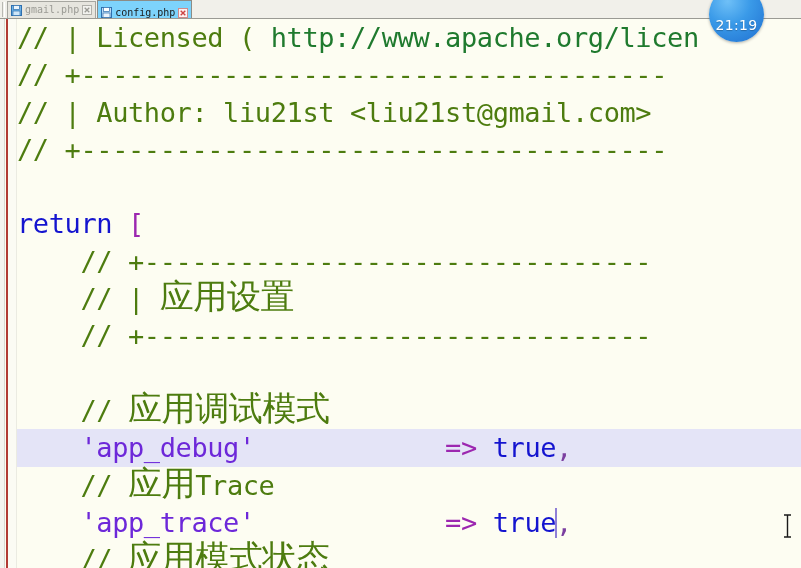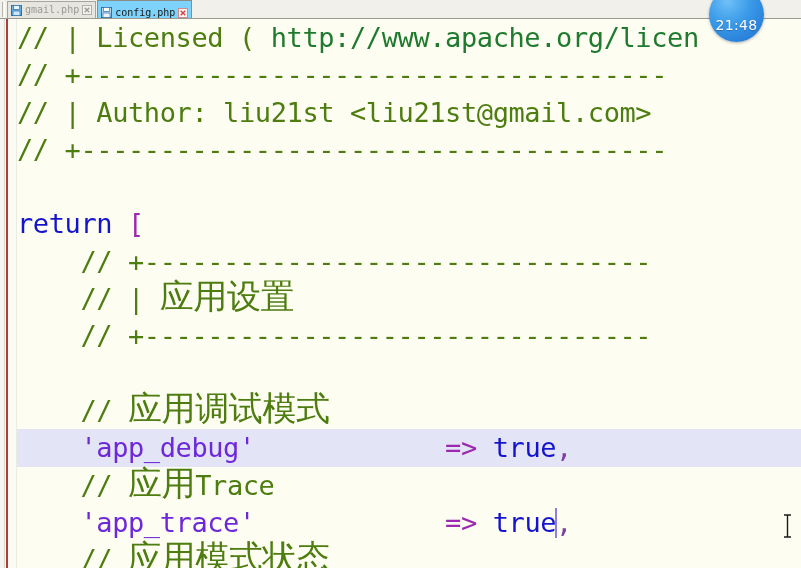--- a/index.html
+++ b/index.html
@@ -240,21 +240,21 @@
   </div>
 
   <div class="editor">
     <div class="gutter-strip"></div>
     <div class="change-bar"></div>
     <div class="fold-strip"></div>
     <div class="code" id="code"><div class="line"><span class="cmt">// | Licensed ( </span><span class="cmt-link">http://www.apache.org/licen</span></div><div class="line"><span class="cmt">// +-------------------------------------</span></div><div class="line"><span class="cmt">// | Author: liu21st &lt;liu21st@gmail.com&gt;</span></div><div class="line"><span class="cmt">// +-------------------------------------</span></div><div class="line">&nbsp;</div><div class="line"><span class="kw">return</span><span class=""> </span><span class="brk">[</span></div><div class="line"><span class="cmt">    // +--------------------------------</span></div><div class="line"><span class="cmt">    // | </span><span class="cmt han">应用设置</span></div><div class="line"><span class="cmt">    // +--------------------------------</span></div><div class="line">&nbsp;</div><div class="line"><span class="cmt">    // </span><span class="cmt han">应用调试模式</span></div><div class="line current"><span class="">    </span><span class="str">'app_debug'</span><span class="">            </span><span class="op">=&gt;</span><span class=""> </span><span class="kw">true</span><span class="punc">,</span></div><div class="line"><span class="cmt">    // </span><span class="cmt han">应用</span><span class="cmt">Trace</span></div><div class="line"><span class="">    </span><span class="str">'app_trace'</span><span class="">            </span><span class="op">=&gt;</span><span class=""> </span><span class="kw">true</span><span class="caret"></span><span class="punc">,</span></div><div class="line"><span class="cmt">    // </span><span class="cmt han">应用模式状态</span></div></div>
   </div>
 
   <div class="clock-badge">
-    <span class="t">21:48</span>
+    <span class="t">21:19</span>
   </div>
 
   <div class="ibeam">
     <svg width="11" height="24" viewBox="0 0 11 24">
       <path d="M2 1 H9 M5.5 1 V23 M2 23 H9" stroke="#1a1a1a" stroke-width="1.4" fill="none"></path>
     </svg>
   </div>
 
 </div>
 

